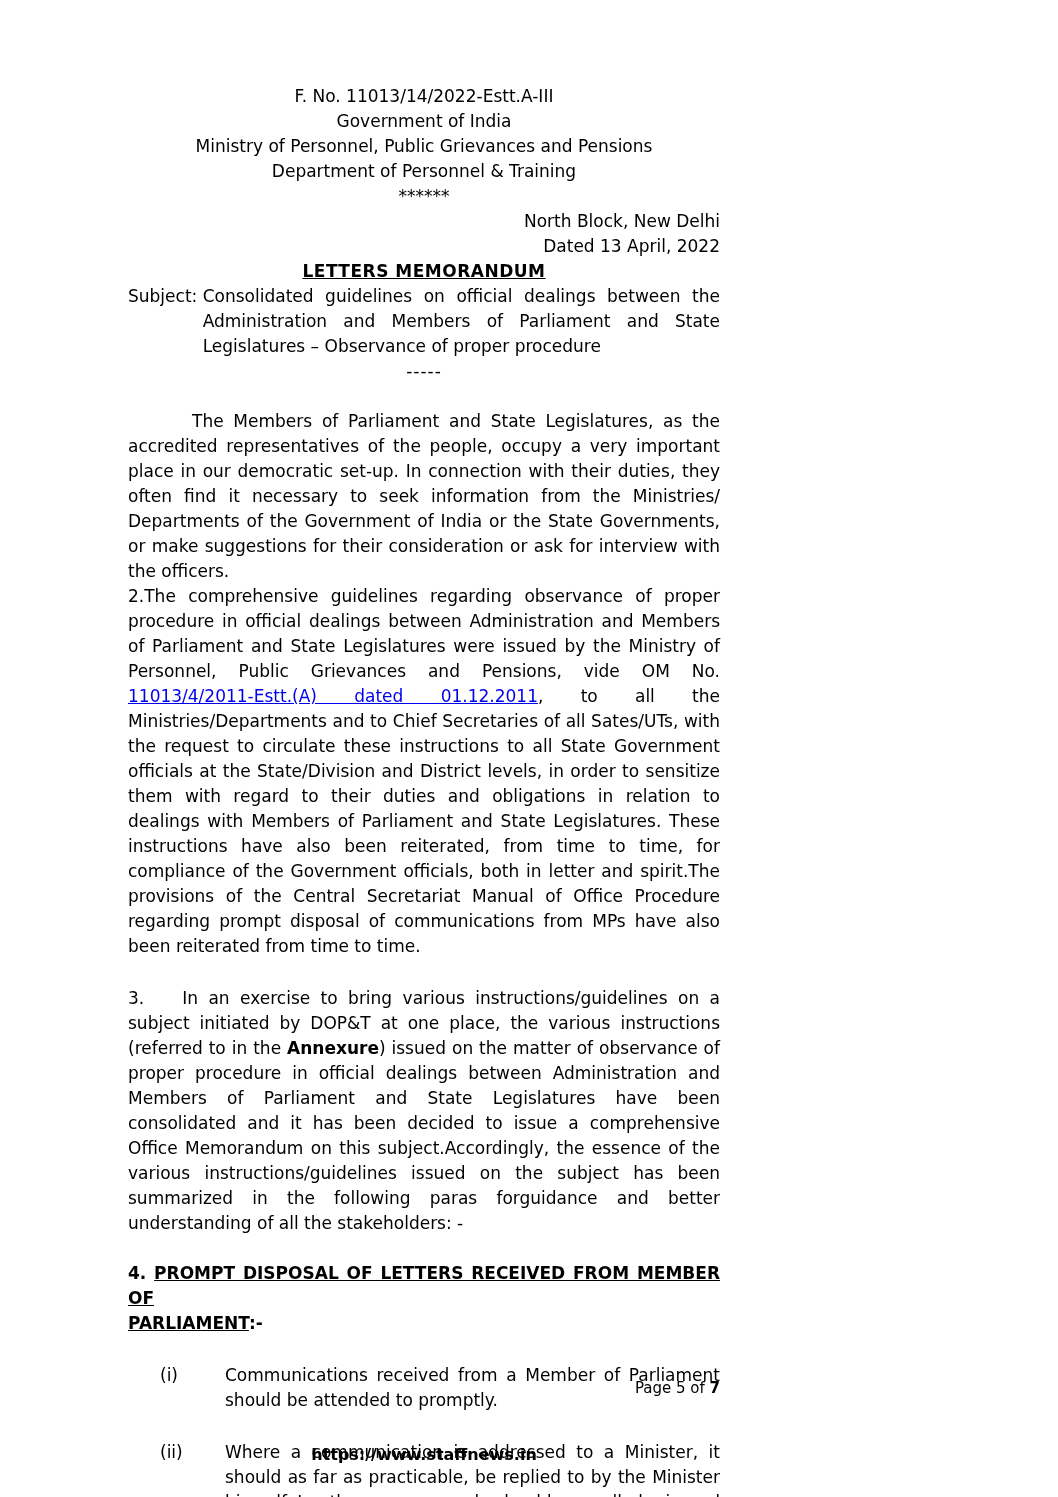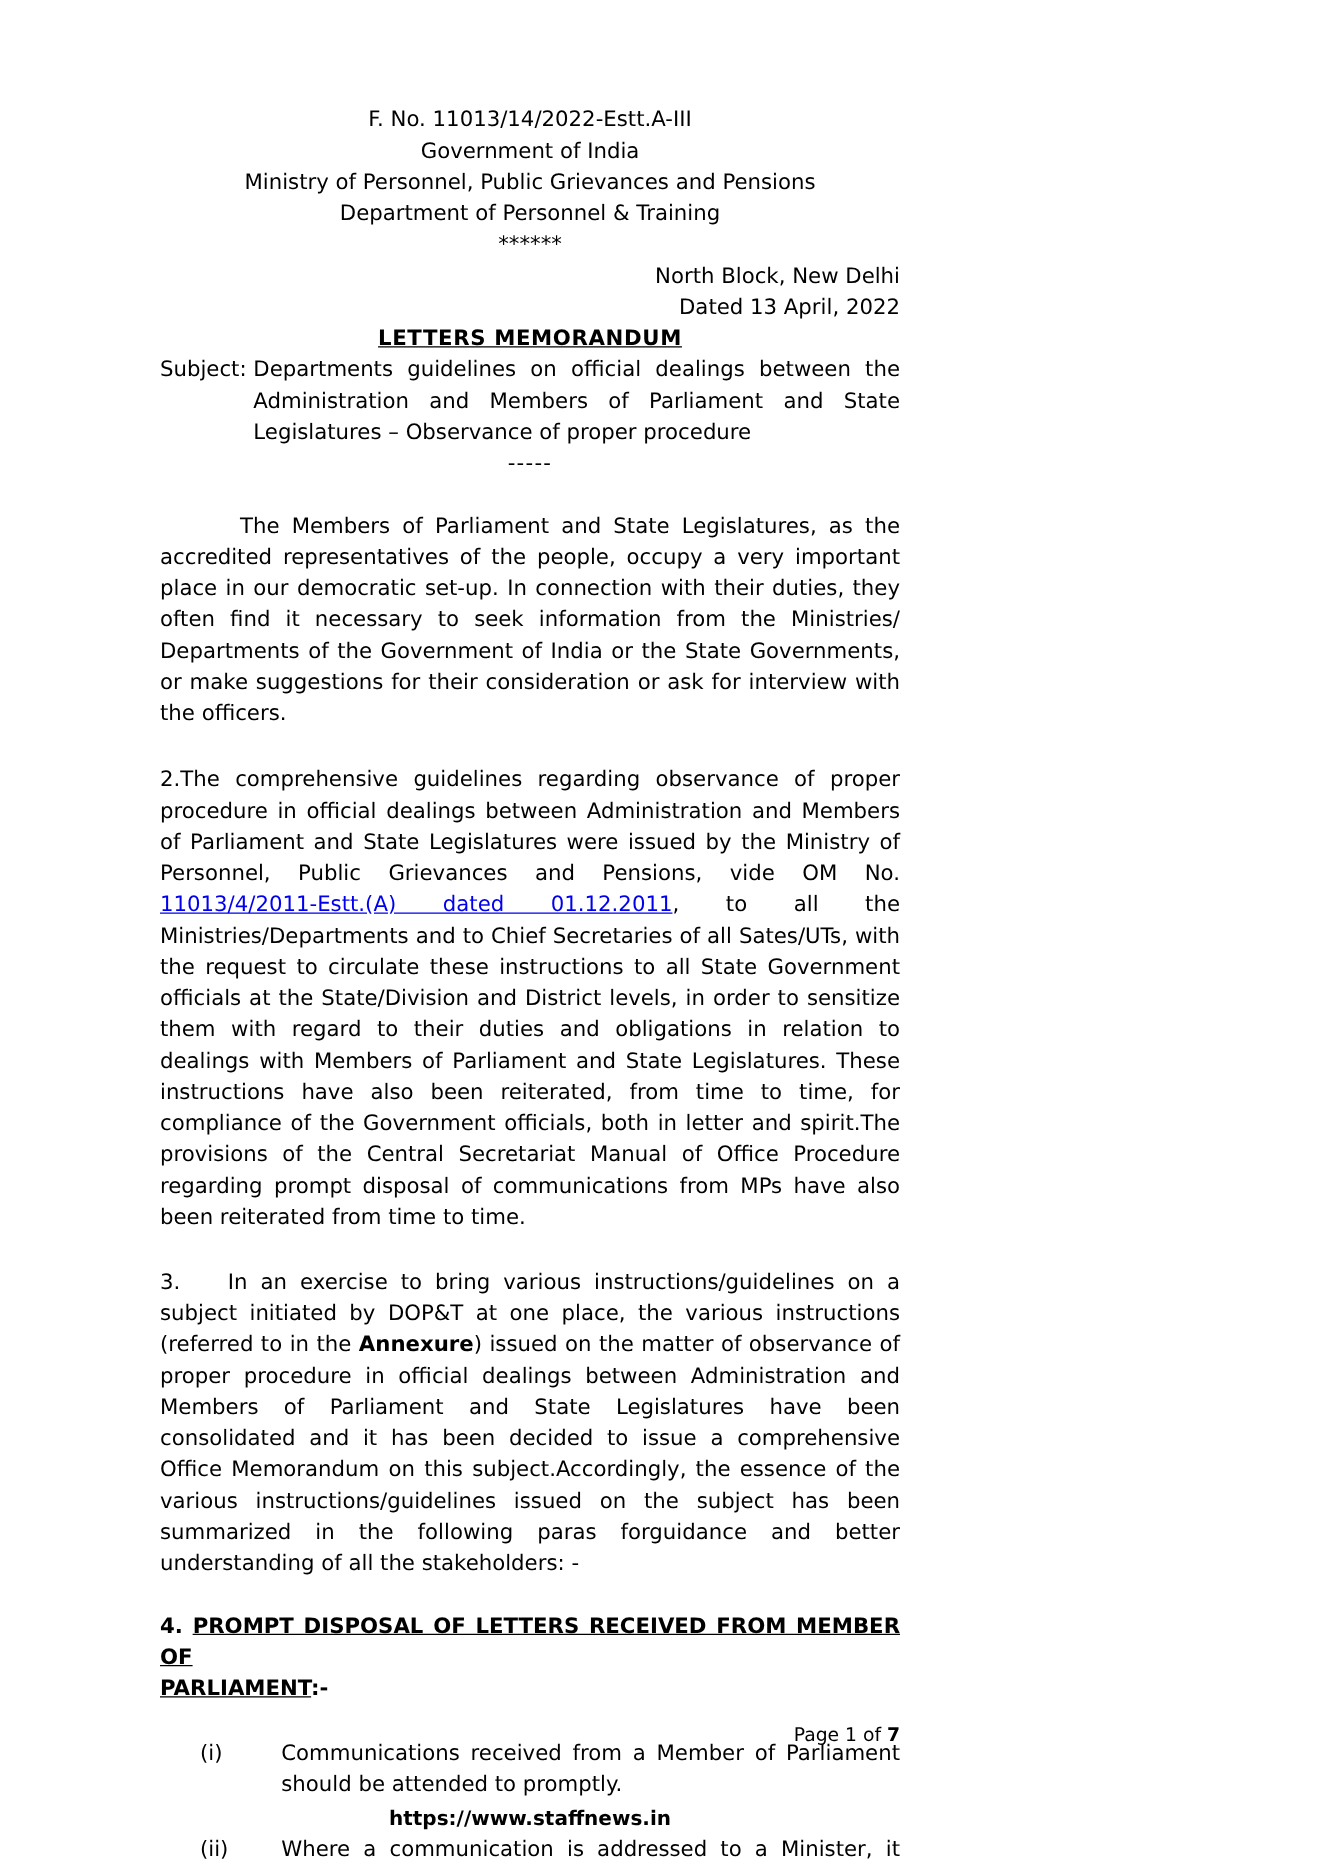--- a/index.html
+++ b/index.html
@@ -19,21 +19,21 @@
   .rightal { text-align:right; }
   .b { font-weight:bold; }
   .u { text-decoration:underline; }
   .memo-title { font-weight:bold; text-decoration:underline; letter-spacing:0.5px; }
   .subject-row { display:flex; }
   .subject-label { flex:0 0 auto; white-space:pre; }
   .subject-text { flex:1 1 auto; text-align:justify; }
   .divider { text-align:center; letter-spacing:1px; }
   .para { text-align:justify; }
   .p1 { margin-top:25px; text-indent:64px; }
-  .p2 { margin-top:28px; }
+  .p2 { }
   .p3 { margin-top:27px; }
   .tab { display:inline-block; width:38px; }
   a.om-link { color:#0000ee; text-decoration:underline; cursor:pointer; }
   .h4 { margin-top:25px; font-weight:bold; }
   .h4-line1 { text-align:justify; text-align-last:justify; }
   .list-item { display:flex; margin-top:27px; }
   .li-marker { flex:0 0 auto; width:65px; margin-left:32px; }
   .li-text { flex:1 1 auto; text-align:justify; }
   .page-indicator {
     position:absolute; top:1378px; right:128px;
@@ -55,21 +55,21 @@
   <div class="center">Department of Personnel &amp; Training</div>
   <div class="center">******</div>
 
   <div class="rightal">North Block, New Delhi</div>
   <div class="rightal">Dated 13 April, 2022</div>
 
   <div class="center"><span class="memo-title">LETTERS MEMORANDUM</span></div>
 
   <div class="subject-row">
     <span class="subject-label">Subject: </span>
-    <div class="subject-text">Departments guidelines on official dealings between the Administration and Members of Parliament and State Legislatures – Observance of proper procedure</div>
+    <div class="subject-text">Consolidated guidelines on official dealings between the Administration and Members of Parliament and State Legislatures – Observance of proper procedure</div>
   </div>
 
   <div class="divider">-----</div>
 
   <div class="para p1">The Members of Parliament and State Legislatures, as the accredited representatives of the people, occupy a very important place in our democratic set-up. In connection with their duties, they often find it necessary to seek information from the Ministries/ Departments of the Government of India or the State Governments, or make suggestions for their consideration or ask for interview with the officers.</div>
 
   <div class="para p2"><span>2.The comprehensive guidelines regarding observance of proper procedure in official dealings between Administration and Members of Parliament and State Legislatures were issued by the Ministry of Personnel, Public Grievances and Pensions, vide OM No. </span><a class="om-link">11013/4/2011-Estt.(A) dated 01.12.2011</a><span>, to all the Ministries/Departments and to Chief Secretaries of all Sates/UTs, with the request to circulate these instructions to all State Government officials at the State/Division and District levels, in order to sensitize them with regard to their duties and obligations in relation to dealings with Members of Parliament and State Legislatures.  These instructions have also been reiterated, from time to time, for compliance of the Government officials, both in letter and spirit.The provisions of the Central Secretariat Manual of Office Procedure regarding prompt disposal of communications from MPs have also been reiterated from time to time.</span></div>
 
   <div class="para p3"><span>3.</span><span class="tab"></span><span>In an exercise to bring various instructions/guidelines on a subject initiated by DOP&amp;T at one place, the various instructions (referred to in the </span><span class="b">Annexure</span><span>) issued on the matter of observance of proper procedure in official dealings between Administration and Members of Parliament and State Legislatures have been consolidated and it has been decided to issue a comprehensive Office Memorandum on this subject.Accordingly, the essence of the various instructions/guidelines issued on the subject has been summarized in the following paras forguidance and better understanding of all the stakeholders: -</span></div>
 
@@ -81,17 +81,17 @@
   <div class="list-item">
     <div class="li-marker">(i)</div>
     <div class="li-text">Communications received from a Member of Parliament should be attended to promptly.</div>
   </div>
 
   <div class="list-item">
     <div class="li-marker">(ii)</div>
     <div class="li-text">Where a communication is addressed to a Minister, it should as far as practicable, be replied to by the Minister himself. In other cases, a reply should normally be issued over the signature of an officer of the rank of Secretary only.</div>
   </div>
 
-  <div class="page-indicator"><span>Page 1 of </span><span class="b">7</span></div>
+  <div class="page-indicator"><span>Page 5 of </span><span class="b">7</span></div>
 
   <div class="site-url">https://www.staffnews.in</div>
 
 </div>
 
 </body></html>

